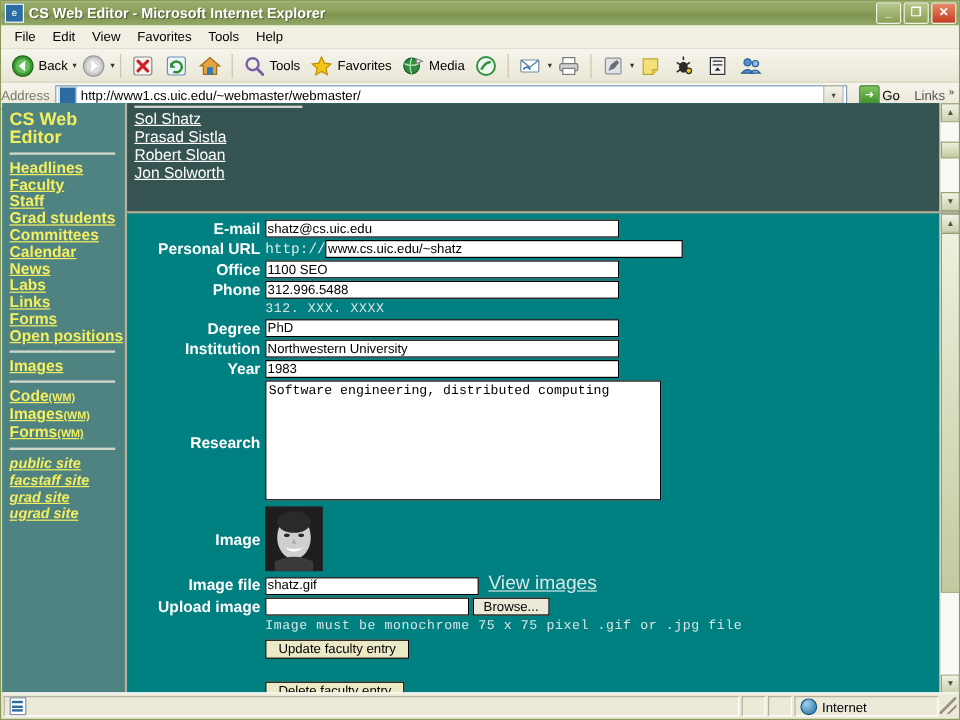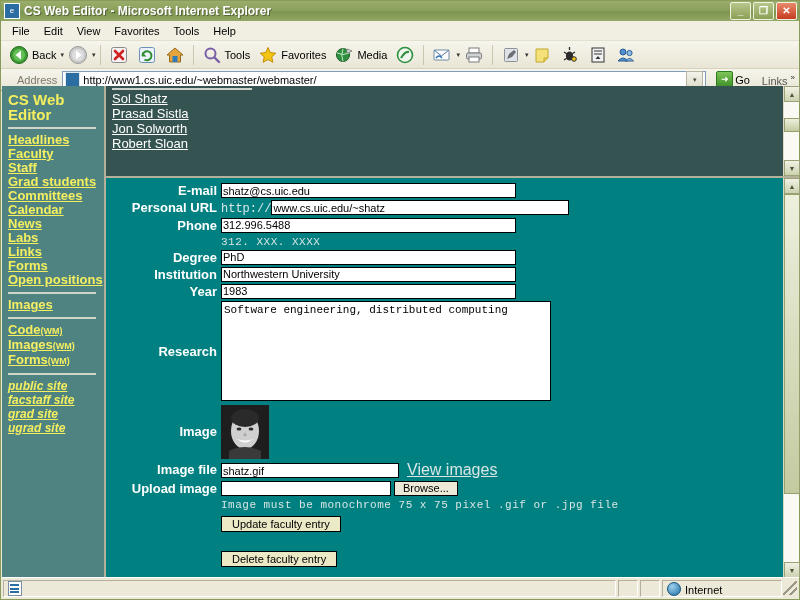--- a/index.html
+++ b/index.html
@@ -98,21 +98,21 @@
   }
   .tb-caret { font-size: 7px; color: #333; }
   .ico { width: 20px; height: 20px; display: inline-block; position: relative; }
   .ico svg { display: block; }
 
   
   .addressbar {
     height: 22px;
     background: linear-gradient(to bottom, #f6f5ec, #e9e6d6);
     display: flex; align-items: center;
-    padding: 0 2px 0 16px;
+    padding: 0 2px 0 0;
     box-sizing: border-box;
     border-bottom: 1px solid #9e9b86;
   }
   .addr-label { color: #7b7a6b; margin-right: 5px; font-size: 11px; }
   .addr-box {
     flex: 1 1 auto;
     height: 18px;
     background: #fff;
     border: 1px solid #7f9db9;
     display: flex; align-items: center;
@@ -647,22 +647,22 @@
       </div>
     </div>
 
     <div class="rightcol">
 
       <div class="topframe">
         <div class="topframe-body">
           <div class="top-rule"></div>
           <a class="toplink">Sol Shatz</a>
           <a class="toplink">Prasad Sistla</a>
+          <a class="toplink">Robert Sloan</a>
           <a class="toplink">Jon Solworth</a>
-          <a class="toplink">Robert Sloan</a>
         </div>
         <div class="vscroll">
           <div class="sb-arrow">▲</div>
           <div class="sb-track">
             <div class="sb-thumb" style="top:16px;height:14px;"></div>
           </div>
           <div class="sb-arrow">▼</div>
         </div>
       </div>
 
@@ -673,20 +673,26 @@
                 <tr>
               <td class="lab" style="width:110px">E-mail</td>
               <td class="fld">
                 <input class="txt" style="width: 295px;" value="shatz@cs.uic.edu">
               </td>
             </tr>
             <tr>
               <td class="lab">Personal URL</td>
               <td class="fld">
                 <span class="proto">http://</span><input class="txt" style="width: 298px;" value="www.cs.uic.edu/~shatz">
+              </td>
+            </tr>
+            <tr>
+              <td class="lab">Office</td>
+              <td class="fld">
+                <input class="txt" style="width: 295px;" value="1100 SEO">
               </td>
             </tr>
             <tr>
               <td class="lab">Phone</td>
               <td class="fld">
                 <input class="txt" style="width: 295px;" value="312.996.5488">
               </td>
             </tr>
             <tr>
               <td class="lab"></td>

